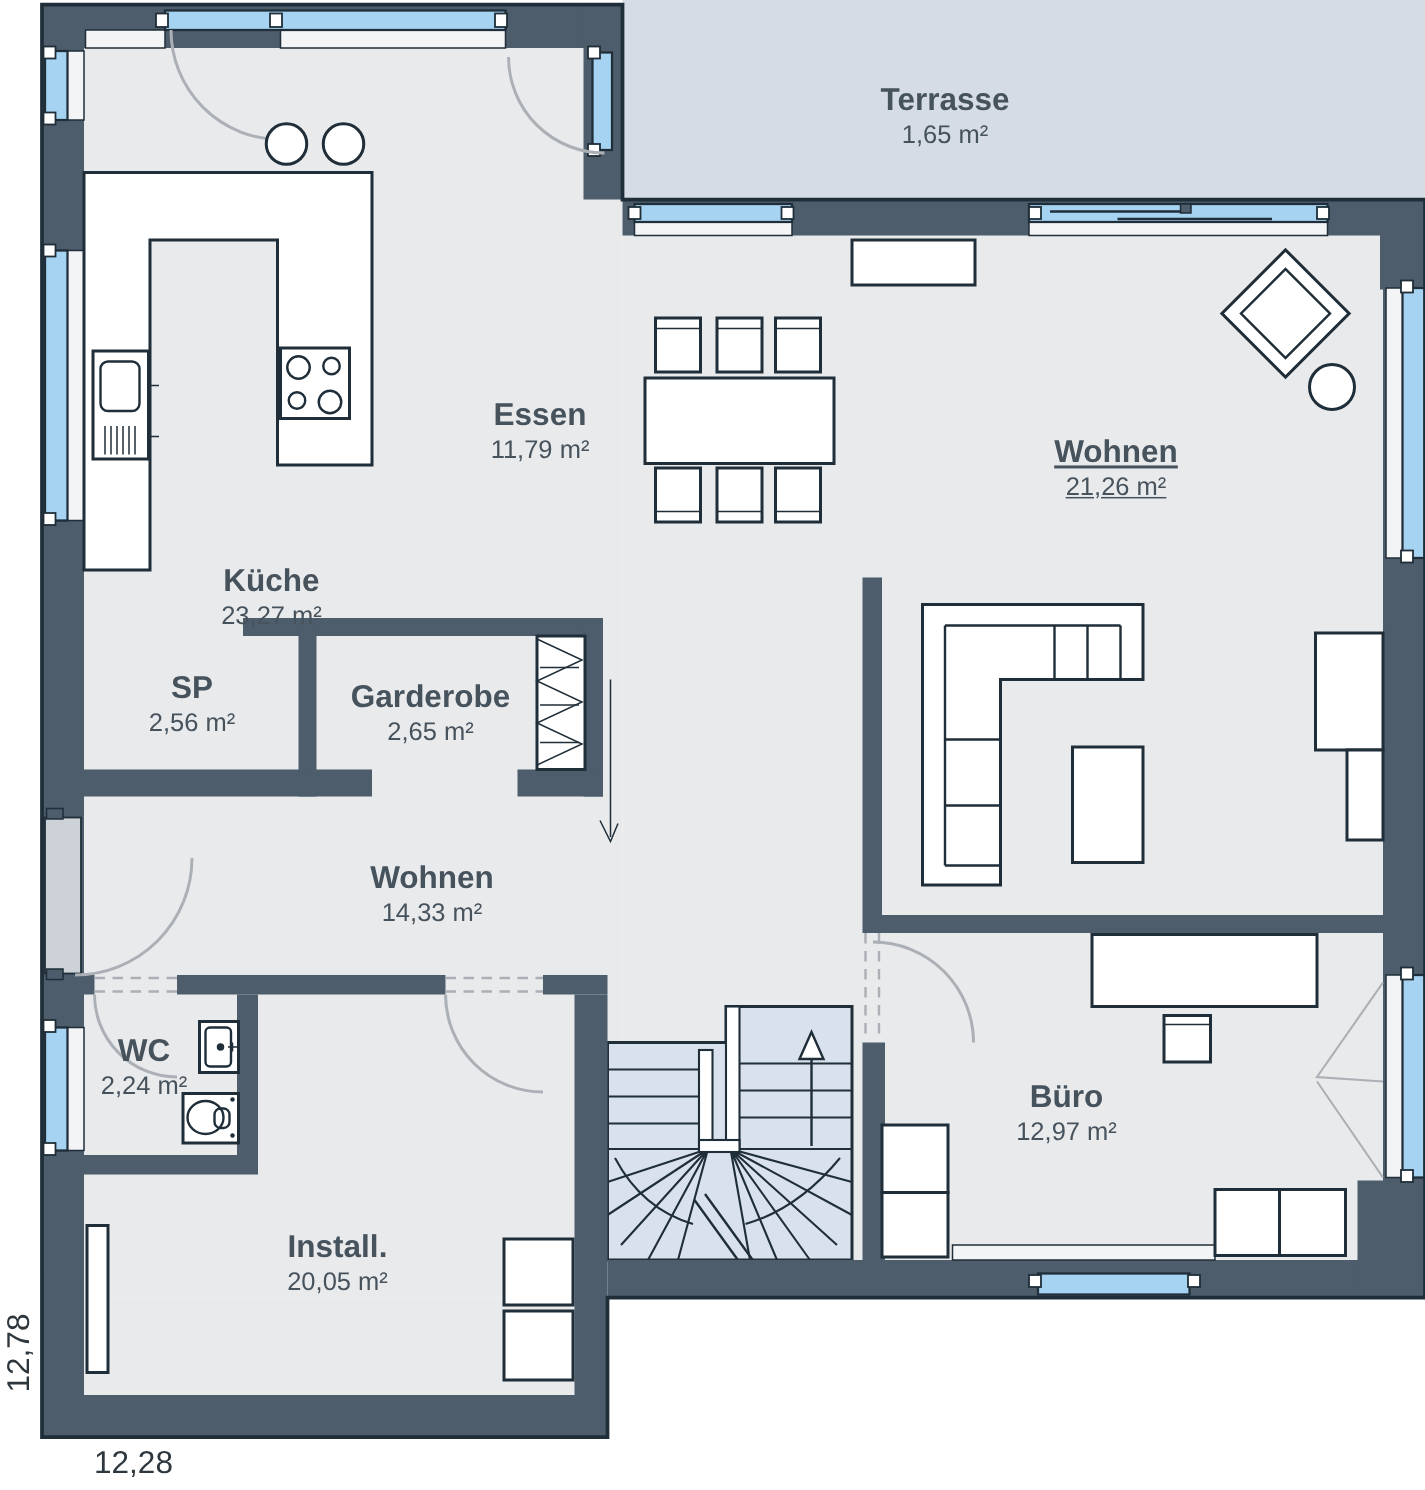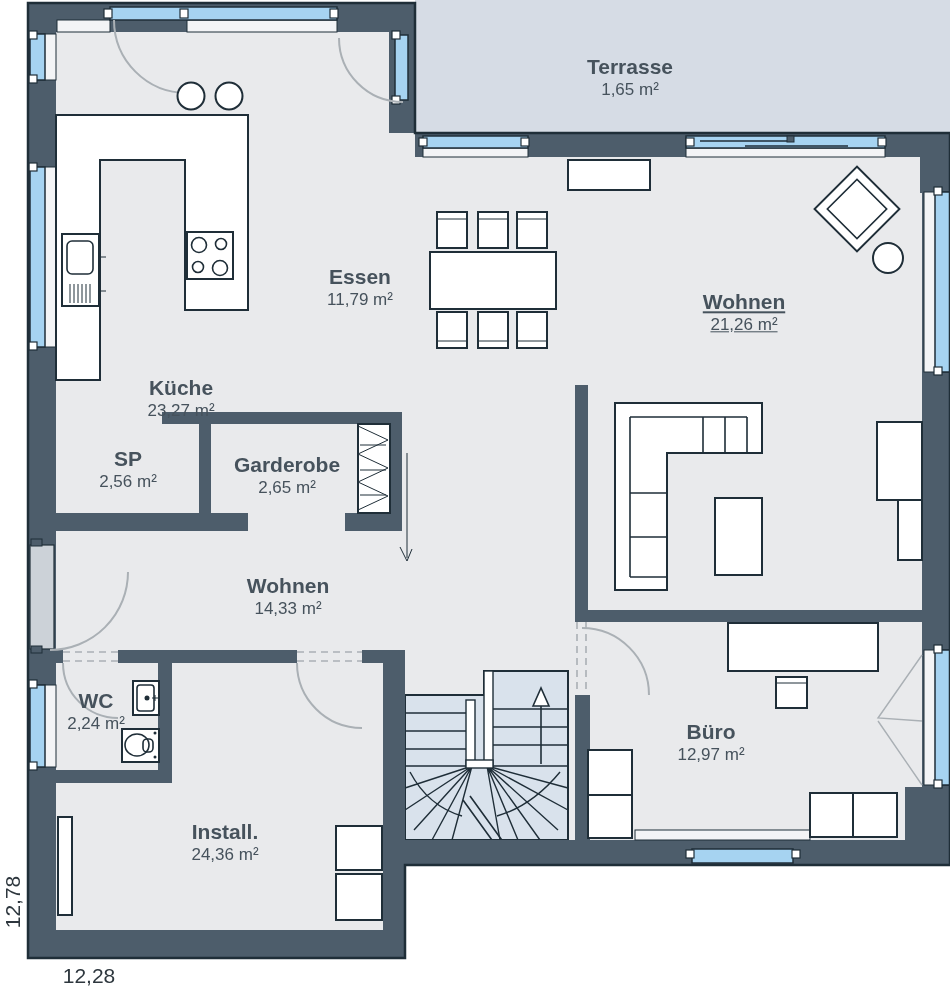--- a/index.html
+++ b/index.html
@@ -323,21 +323,21 @@
   <div class="room-label" style="left:288px;top:597px;">
     <span class="rname">Wohnen</span>
     <span class="rarea">14,33 m²</span>
   </div>
   <div class="room-label" style="left:96px;top:712px;">
     <span class="rname">WC</span>
     <span class="rarea">2,24 m²</span>
   </div>
   <div class="room-label" style="left:225px;top:843px;">
     <span class="rname">Install.</span>
-    <span class="rarea">24,36 m²</span>
+    <span class="rarea">20,05 m²</span>
   </div>
   <div class="room-label" style="left:711px;top:743px;">
     <span class="rname">Büro</span>
     <span class="rarea">12,97 m²</span>
   </div>
 
   <div class="dim dim-v" style="left:13px;top:902px;">12,78</div>
   <div class="dim dim-h" style="left:57px;top:976px;">12,28</div>
 
 </div>

